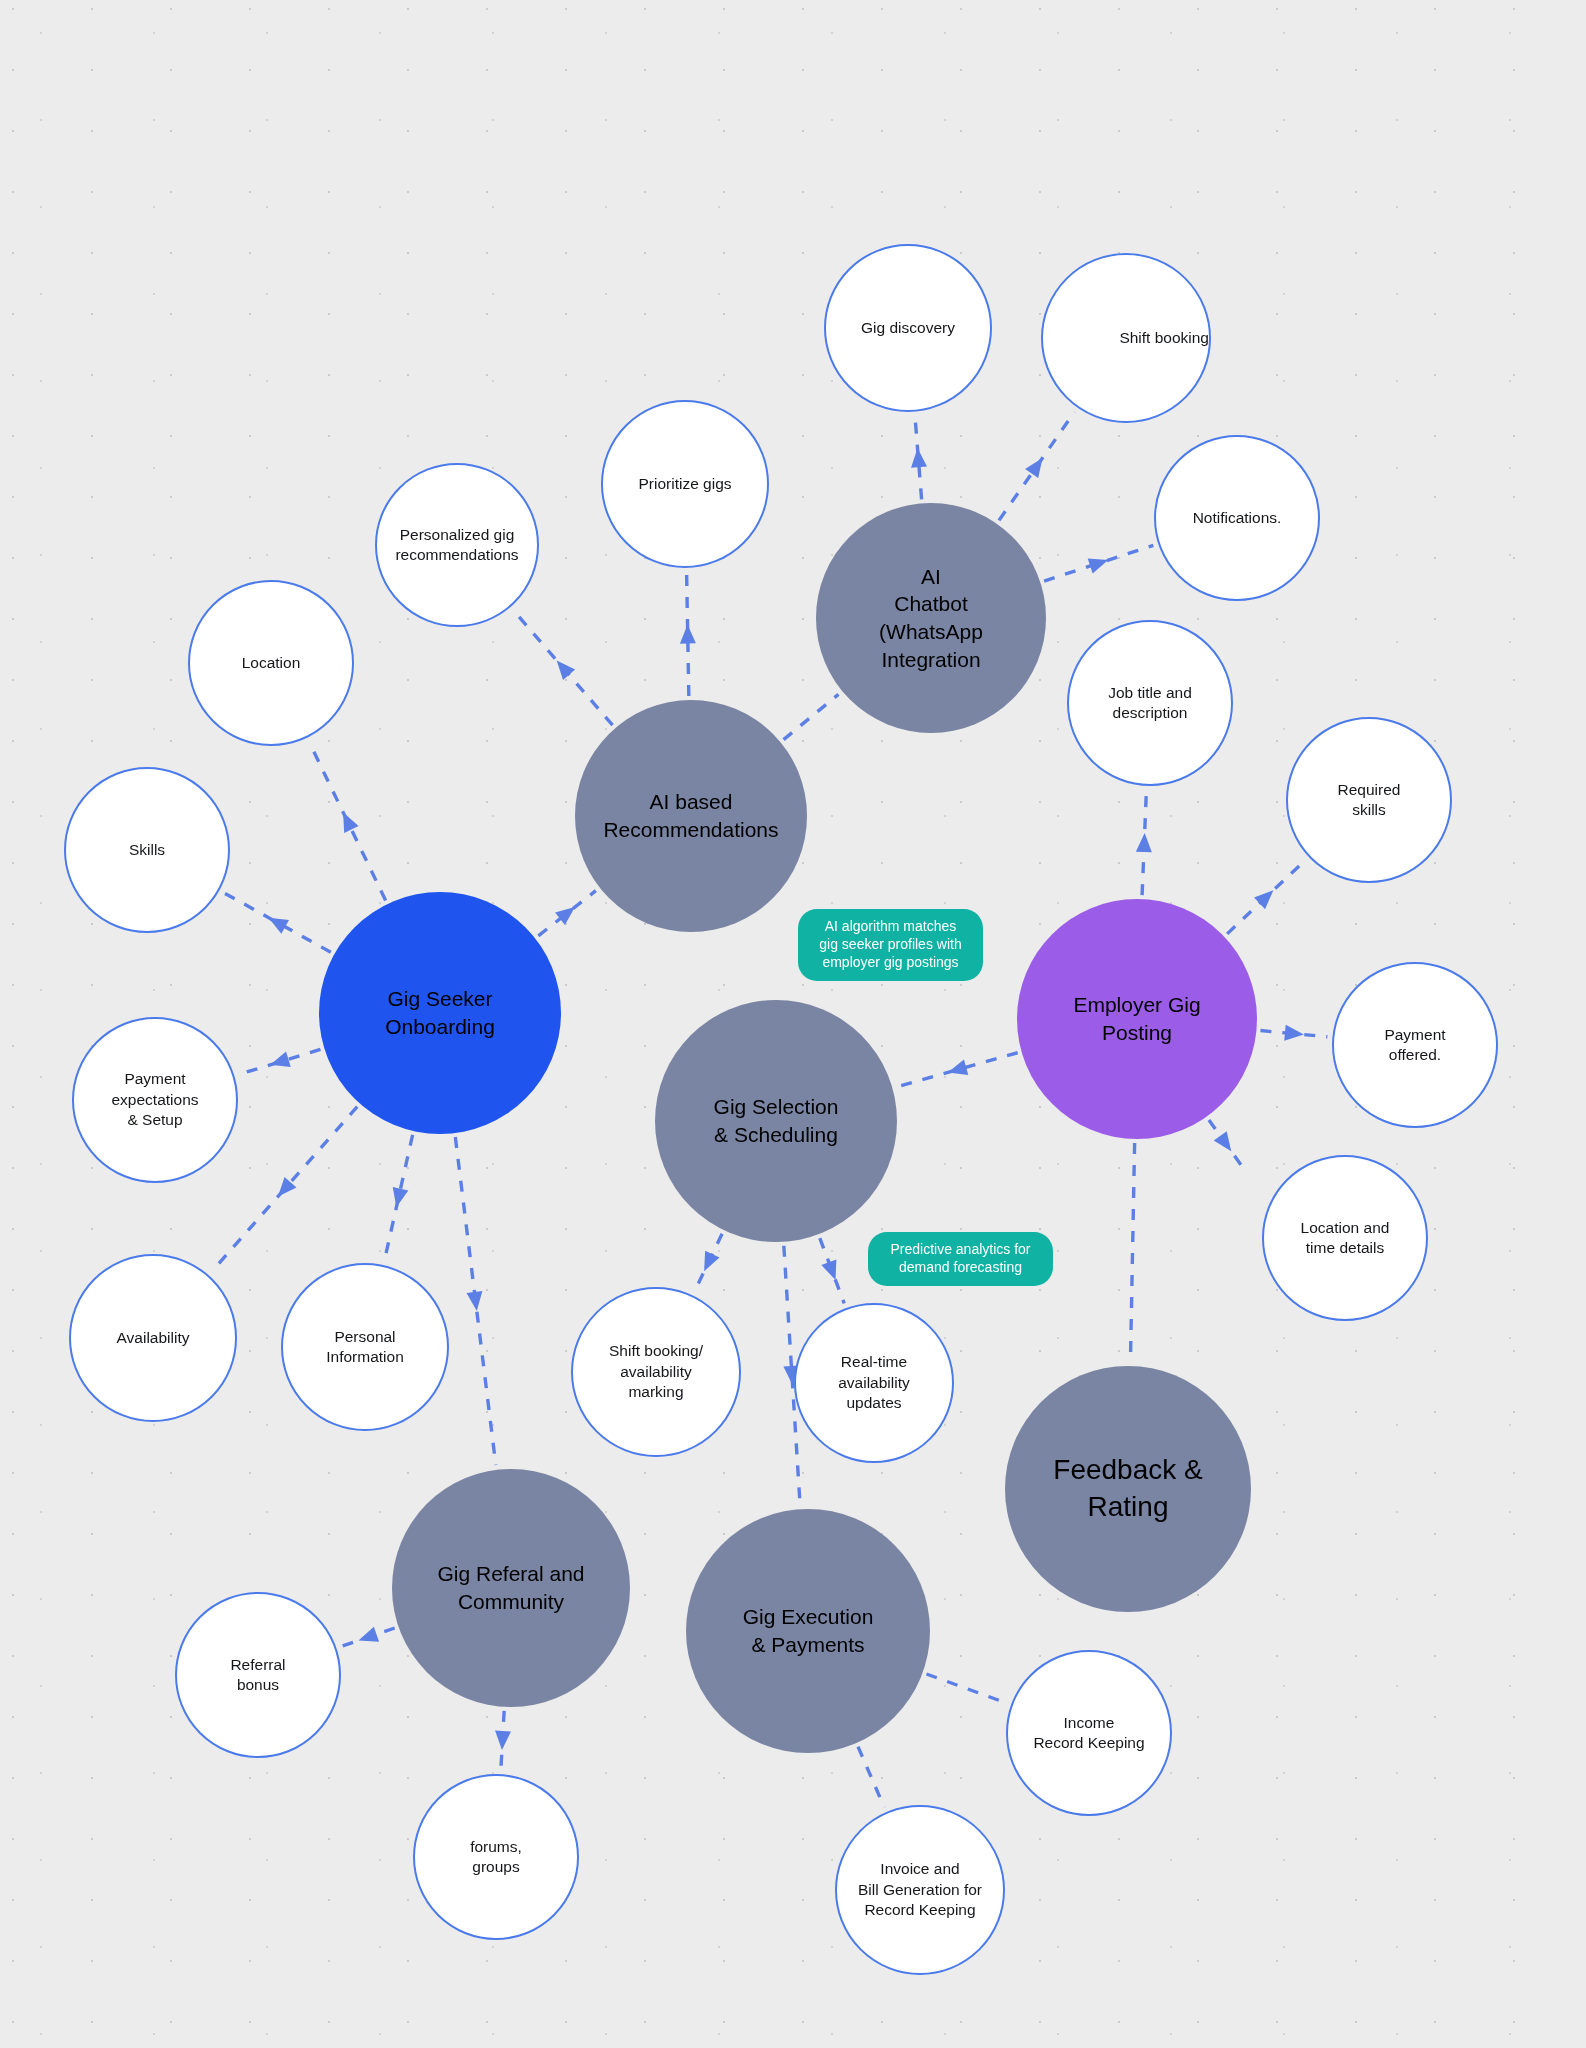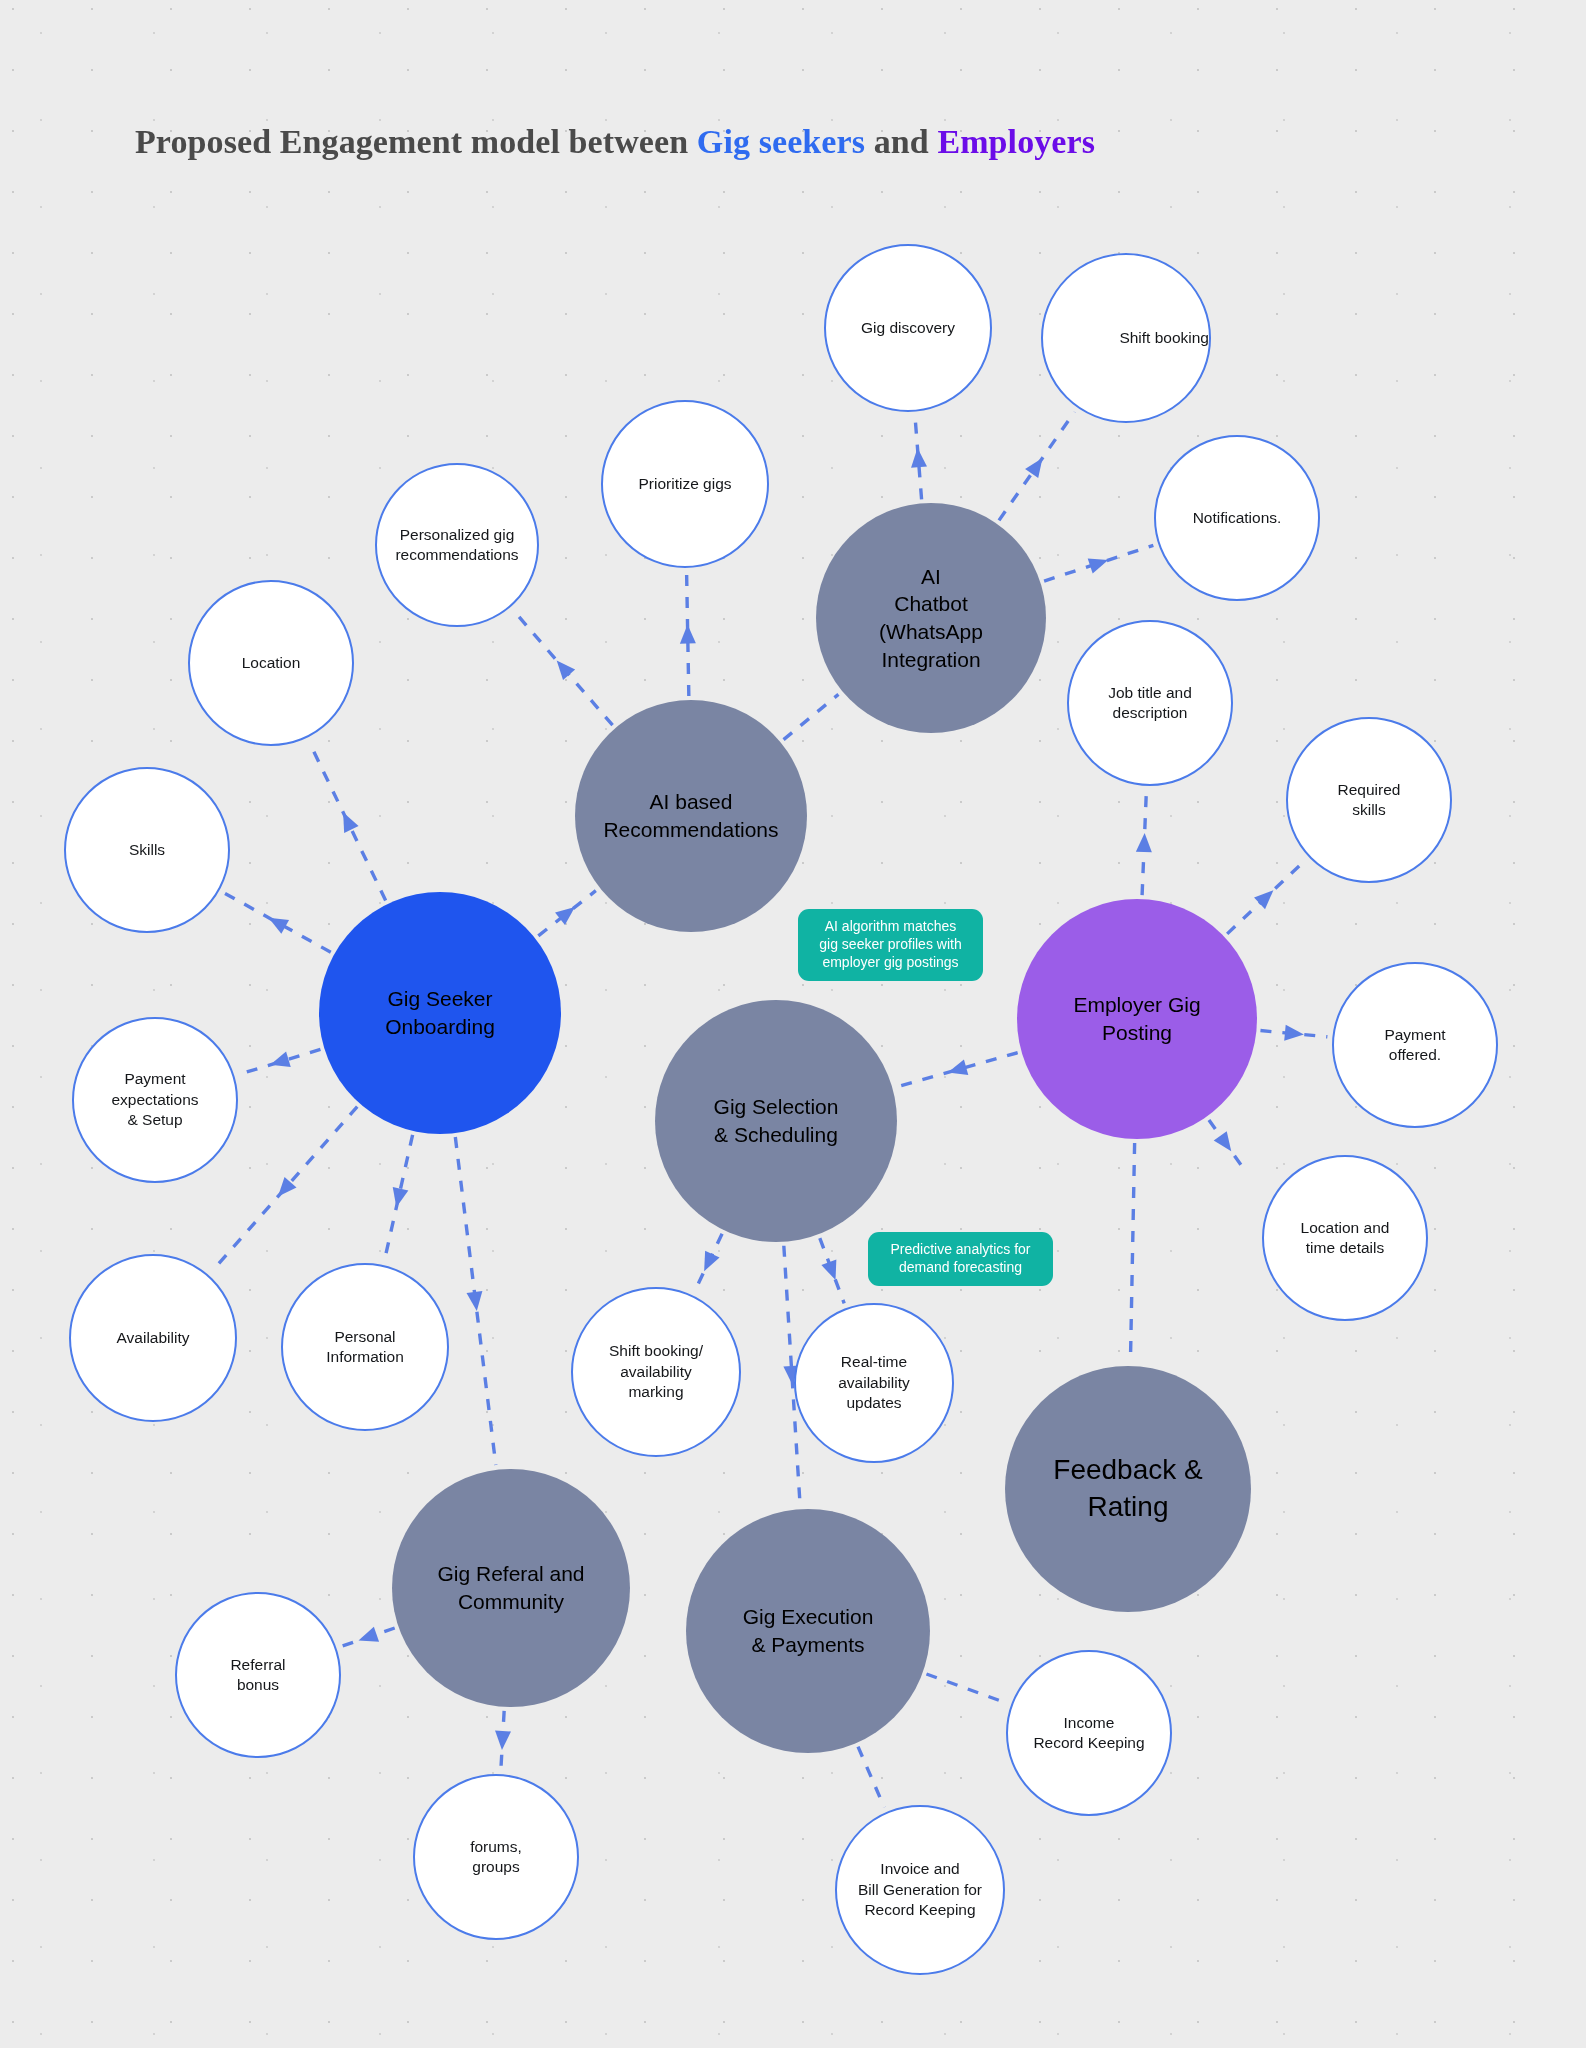--- a/index.html
+++ b/index.html
@@ -66,37 +66,34 @@
     border: none;
   }
   .node.hub.gray { background: #7a85a3; }
   .node.hub.blue { background: #1f55ee; }
   .node.hub.purple { background: #9b5de8; }
 
   .tag {
     position: absolute;
     background: #10b3a3;
     color: #ffffff;
-    border-radius: 11px;
+    border-radius: 19px;
     font-size: 14px;
     line-height: 1.28;
     text-align: center;
     padding: 9px 11px;
     white-space: pre-line;
     font-weight: 400;
   }
 </style>
 </head>
 <body>
 
 <div id="canvas">
 
-  <div id="title">
-    <span>Proposed Engagement model between </span><span class="seek">Gig seekers</span><span> and </span><span class="empl">Employers</span>
-  </div>
 
   <svg id="edges" viewBox="0 0 1586 2048">
     <defs>
       <marker id="arrowhead" markerWidth="7" markerHeight="7" refX="3.2" refY="3.2" orient="auto" markerUnits="strokeWidth">
         <path d="M0,0.6 L6.4,3.2 L0,5.8 Z" fill="#5b7fe4"></path>
       </marker>
     </defs>
     <g id="edge-group">
         <line x1="921.5916125738038" y1="499.37250636535146" x2="915.0365250498443" y2="416.7214028023842" stroke="#5b7fe4" stroke-width="3.4" stroke-dasharray="11 11" stroke-linecap="butt"></line>
         <path d="M-9,-8 L10,0 L-9,8 Z" fill="#5b7fe4" transform="translate(918.314068811824,458.04695458386783) rotate(-94.53465606627182)"></path>

